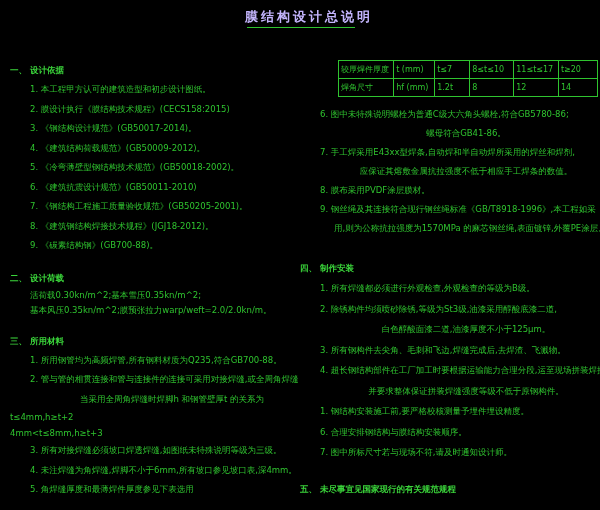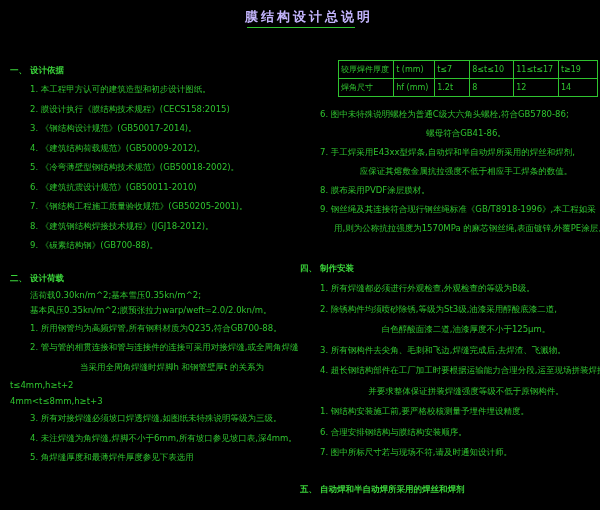--- a/index.html
+++ b/index.html
@@ -45,40 +45,41 @@
     <div class="ln">7. 《钢结构工程施工质量验收规范》(GB50205-2001)。</div>
     <div class="ln">8. 《建筑钢结构焊接技术规程》(JGJ18-2012)。</div>
     <div class="ln">9. 《碳素结构钢》(GB700-88)。</div>
 
     <div class="hd">二、 设计荷载</div>
     <div class="tight">
       <div class="ln">活荷载0.30kn/m^2;基本雪压0.35kn/m^2;</div>
       <div class="ln">基本风压0.35kn/m^2;膜预张拉力warp/weft=2.0/2.0kn/m。</div>
     </div>
 
+    <div class="hd">三、 所用材料</div>
     <div class="ln">1. 所用钢管均为高频焊管,所有钢料材质为Q235,符合GB700-88。</div>
     <div class="ln">2. 管与管的相贯连接和管与连接件的连接可采用对接焊缝,或全周角焊缝</div>
     <div class="ln cont">当采用全周角焊缝时焊脚h 和钢管壁厚t 的关系为</div>
     <div class="ln ctr">t≤4mm,h≥t+2</div>
     <div class="ln ctr">4mm&lt;t≤8mm,h≥t+3</div>
     <div class="ln">3. 所有对接焊缝必须坡口焊透焊缝,如图纸未特殊说明等级为三级。</div>
     <div class="ln">4. 未注焊缝为角焊缝,焊脚不小于6mm,所有坡口参见坡口表,深4mm。</div>
     <div class="ln">5. 角焊缝厚度和最薄焊件厚度参见下表选用</div>
   </div>
 
   <div class="col-right r">
     <table class="wtbl">
       <tbody>
           <tr>
         <td class="c0">较厚焊件厚度</td>
         <td class="c1">t (mm)</td>
         <td class="c2">t≤7</td>
         <td class="c3">8≤t≤10</td>
         <td class="c4">11≤t≤17</td>
-        <td class="c5">t≥19</td>
+        <td class="c5">t≥20</td>
       </tr>
       <tr>
         <td>焊角尺寸</td>
         <td>hf (mm)</td>
         <td>1.2t</td>
         <td>8</td>
         <td>12</td>
         <td>14</td>
       </tr>
     </tbody>
@@ -100,16 +101,16 @@
       <div class="ln cont">白色醇酸面漆二道,油漆厚度不小于125μm。</div>
       <div class="ln">3. 所有钢构件去尖角、毛刺和飞边,焊缝完成后,去焊渣、飞溅物。</div>
       <div class="ln">4. 超长钢结构部件在工厂加工时要根据运输能力合理分段,运至现场拼装焊接,</div>
       <div class="ln cont">并要求整体保证拼装焊缝强度等级不低于原钢构件。</div>
       <div class="ln">1. 钢结构安装施工前,要严格校核测量予埋件埋设精度。</div>
       <div class="ln">6. 合理安排钢结构与膜结构安装顺序。</div>
       <div class="ln">7. 图中所标尺寸若与现场不符,请及时通知设计师。</div>
     </div>
 
     <div class="spacer-s"></div>
-    <div class="hd">五、 自动焊和半自动焊所采用的焊丝和焊剂</div>
+    <div class="hd">五、 未尽事宜见国家现行的有关规范规程</div>
   </div>
 
 </div>
 
 </body></html>

